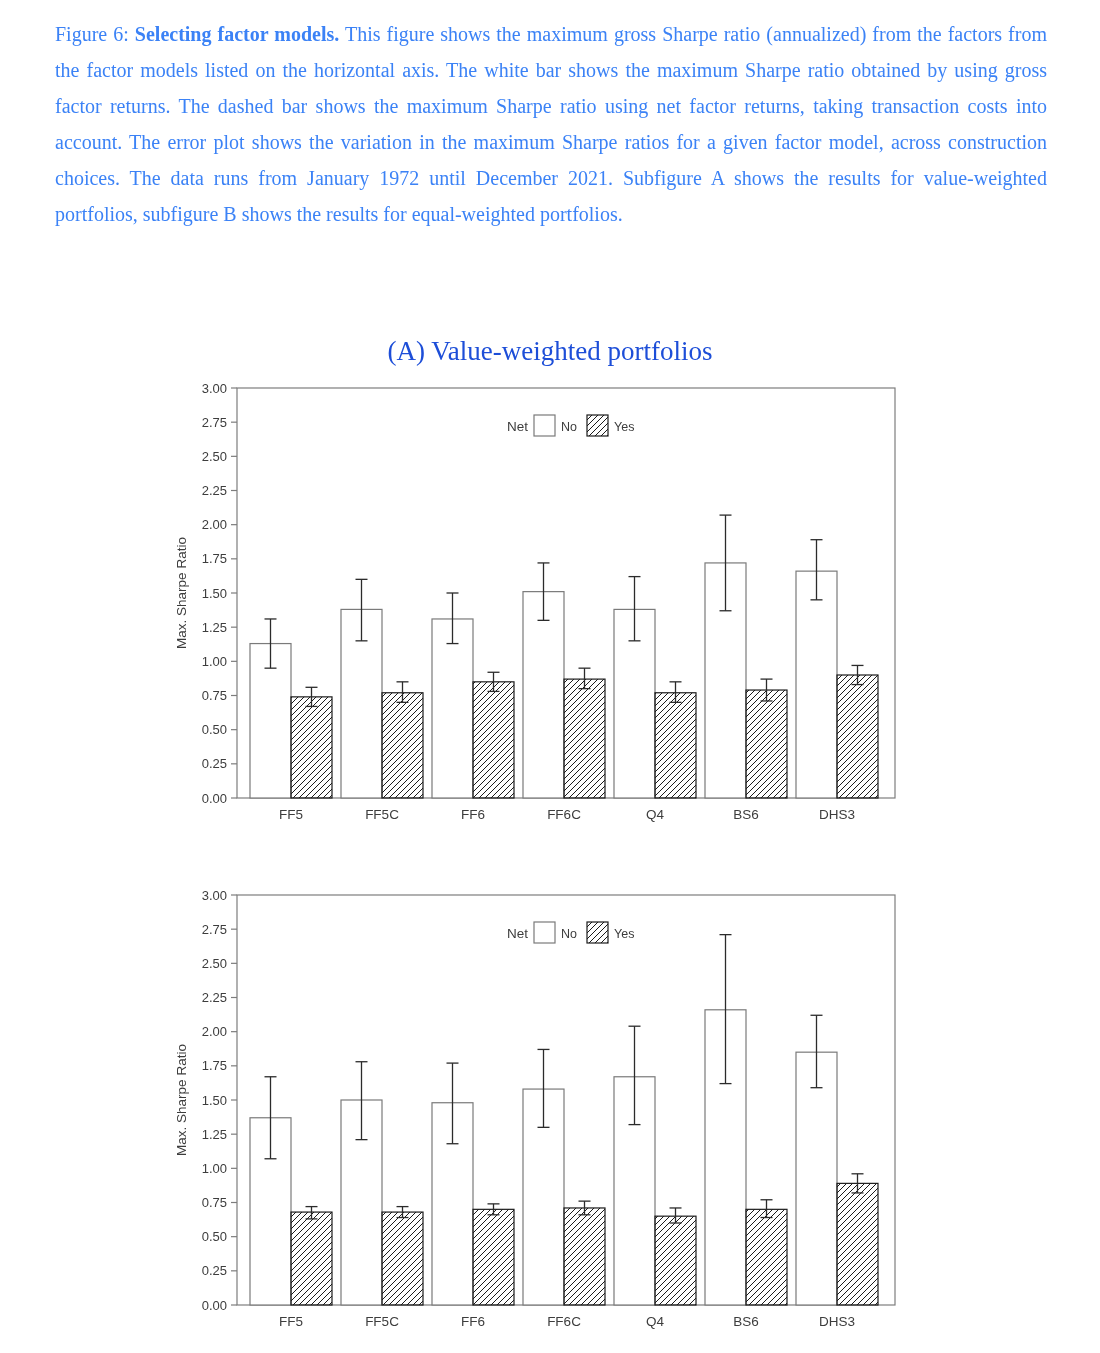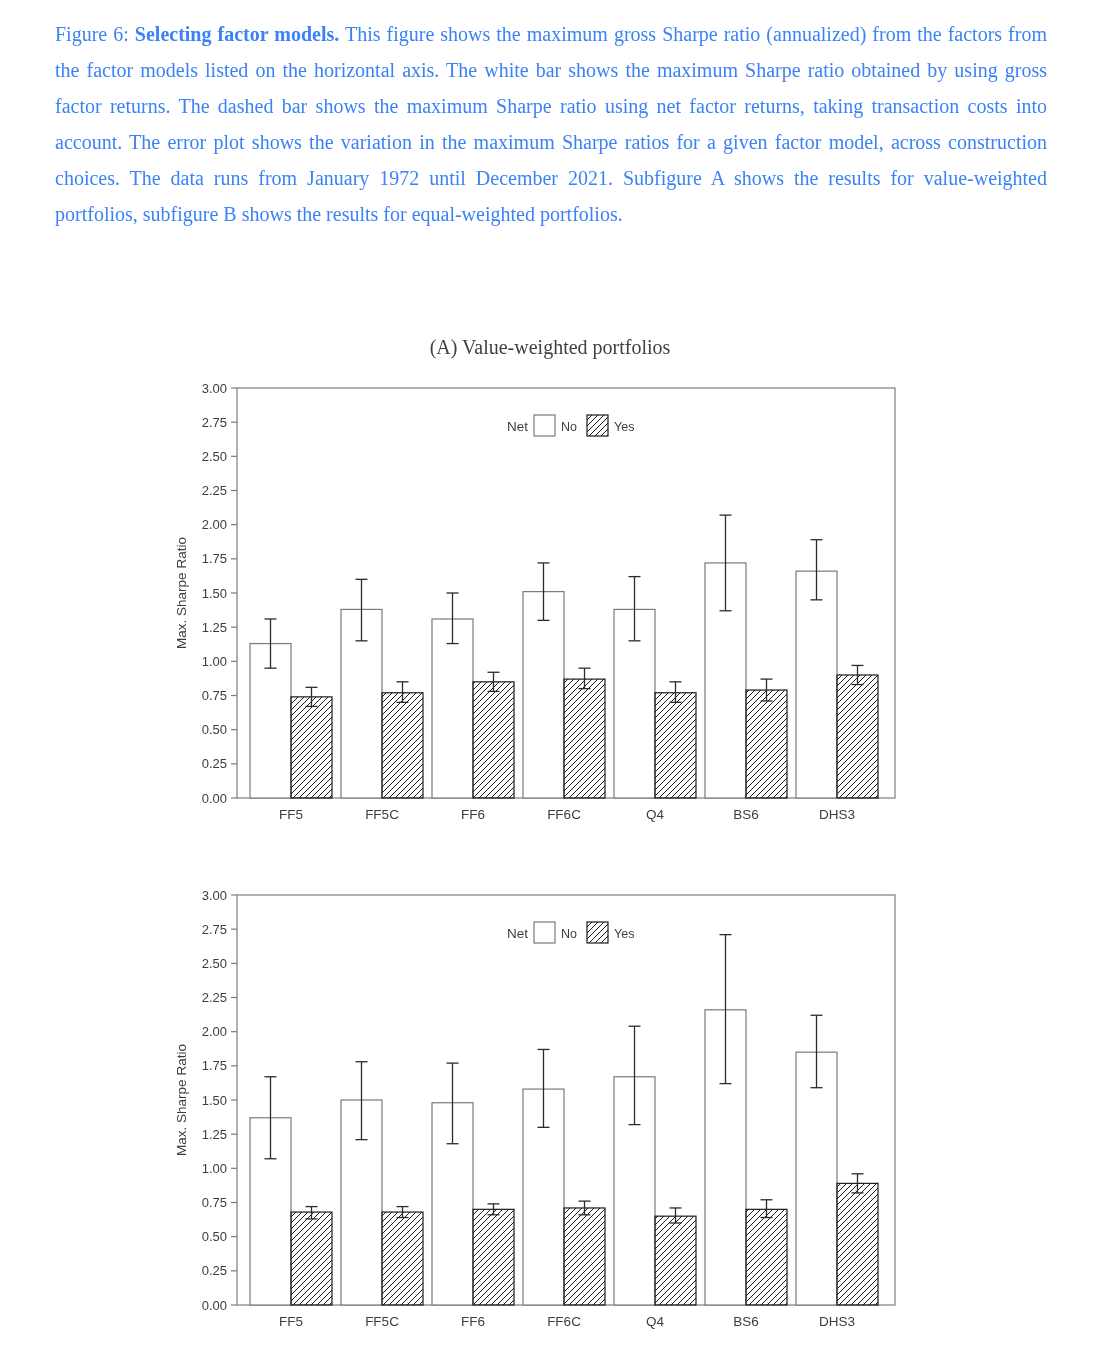--- a/index.html
+++ b/index.html
@@ -21,22 +21,22 @@
     color: #3b82f6;
     text-align: justify;
     margin: 0;
   }
   .caption b { font-weight: bold; }
   .fig-title {
     position: absolute;
     left: 0;
     width: 1100px;
     text-align: center;
-    font-size: 20px;
-    color: #404040;
+    font-size: 27px;
+    color: #1d4ed8;
     font-family: "Liberation Serif", serif;
   }
   #titleA { top: 336px; }
   #titleB { top: 843px; }
   svg.chart { position: absolute; left: 140px; }
   #chartA { top: 375px; }
   #chartB { top: 882px; }
   svg.chart text {
     font-family: "Liberation Sans", sans-serif;
   }

